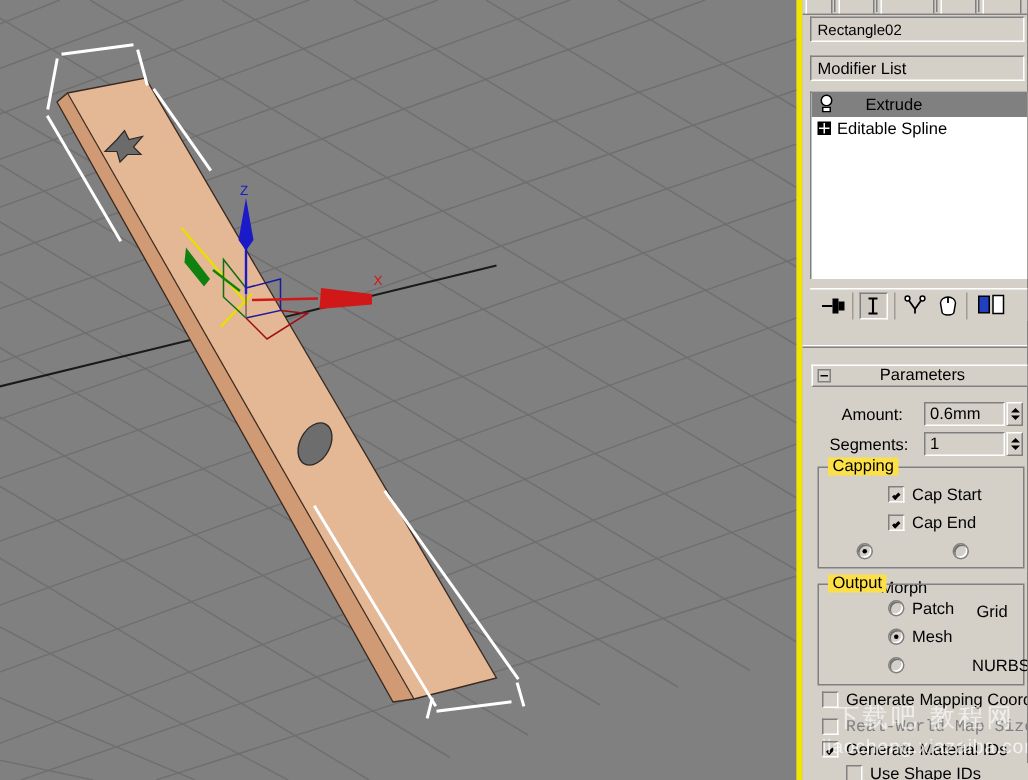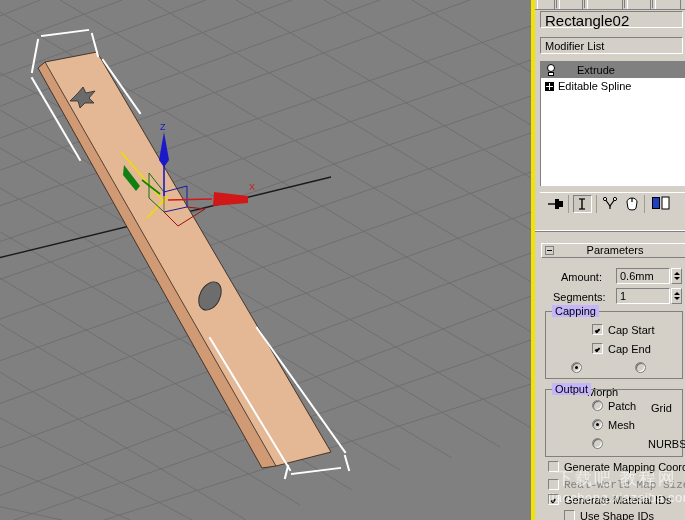--- a/index.html
+++ b/index.html
@@ -42,21 +42,21 @@
   }
   #toptool .sep{position:absolute;top:-8px;width:1px;height:16px;background:#808080;}
 
   
   .namefield{
     position:absolute;left:5px;top:11px;width:143px;height:17px;
     background:#d4d0c8;
     border-top:1px solid #808080;border-left:1px solid #808080;
     border-right:1px solid #fff;border-bottom:1px solid #fff;
     box-sizing:border-box;
-    padding:2px 0 0 4px;font-size:15px;line-height:13px;
+    padding:2px 0 0 4px;font-size:10px;line-height:13px;
   }
 
   
   .modlist{
     position:absolute;left:5px;top:37px;width:143px;height:17px;
     background:#d4d0c8;
     border-top:1px solid #808080;border-left:1px solid #808080;
     border-right:1px solid #fff;border-bottom:1px solid #fff;
     box-sizing:border-box;
     padding:2px 0 0 4px;font-size:11px;line-height:13px;
@@ -144,21 +144,21 @@
   }
   .spin-btn .up{top:3px;border-bottom:3px solid #000;}
   .spin-btn .dn{top:8px;border-top:3px solid #000;}
 
   .groupbox{
     position:absolute;
     border:1px solid #808080;border-top-color:#808080;
     box-sizing:border-box;
   }
   .groupbox .gtitle{
-    position:absolute;left:6px;top:-7px;background:#c4b5fd;padding:0 3px;font-size:11px;
+    position:absolute;left:6px;top:-7px;background:#fde047;padding:0 3px;font-size:11px;
   }
 
   .chk{
     position:absolute;width:11px;height:11px;
     background:#d4d0c8;
     border-top:1px solid #808080;border-left:1px solid #808080;
     border-right:1px solid #fff;border-bottom:1px solid #fff;
     box-sizing:border-box;
   }
   .chk.on:after{

